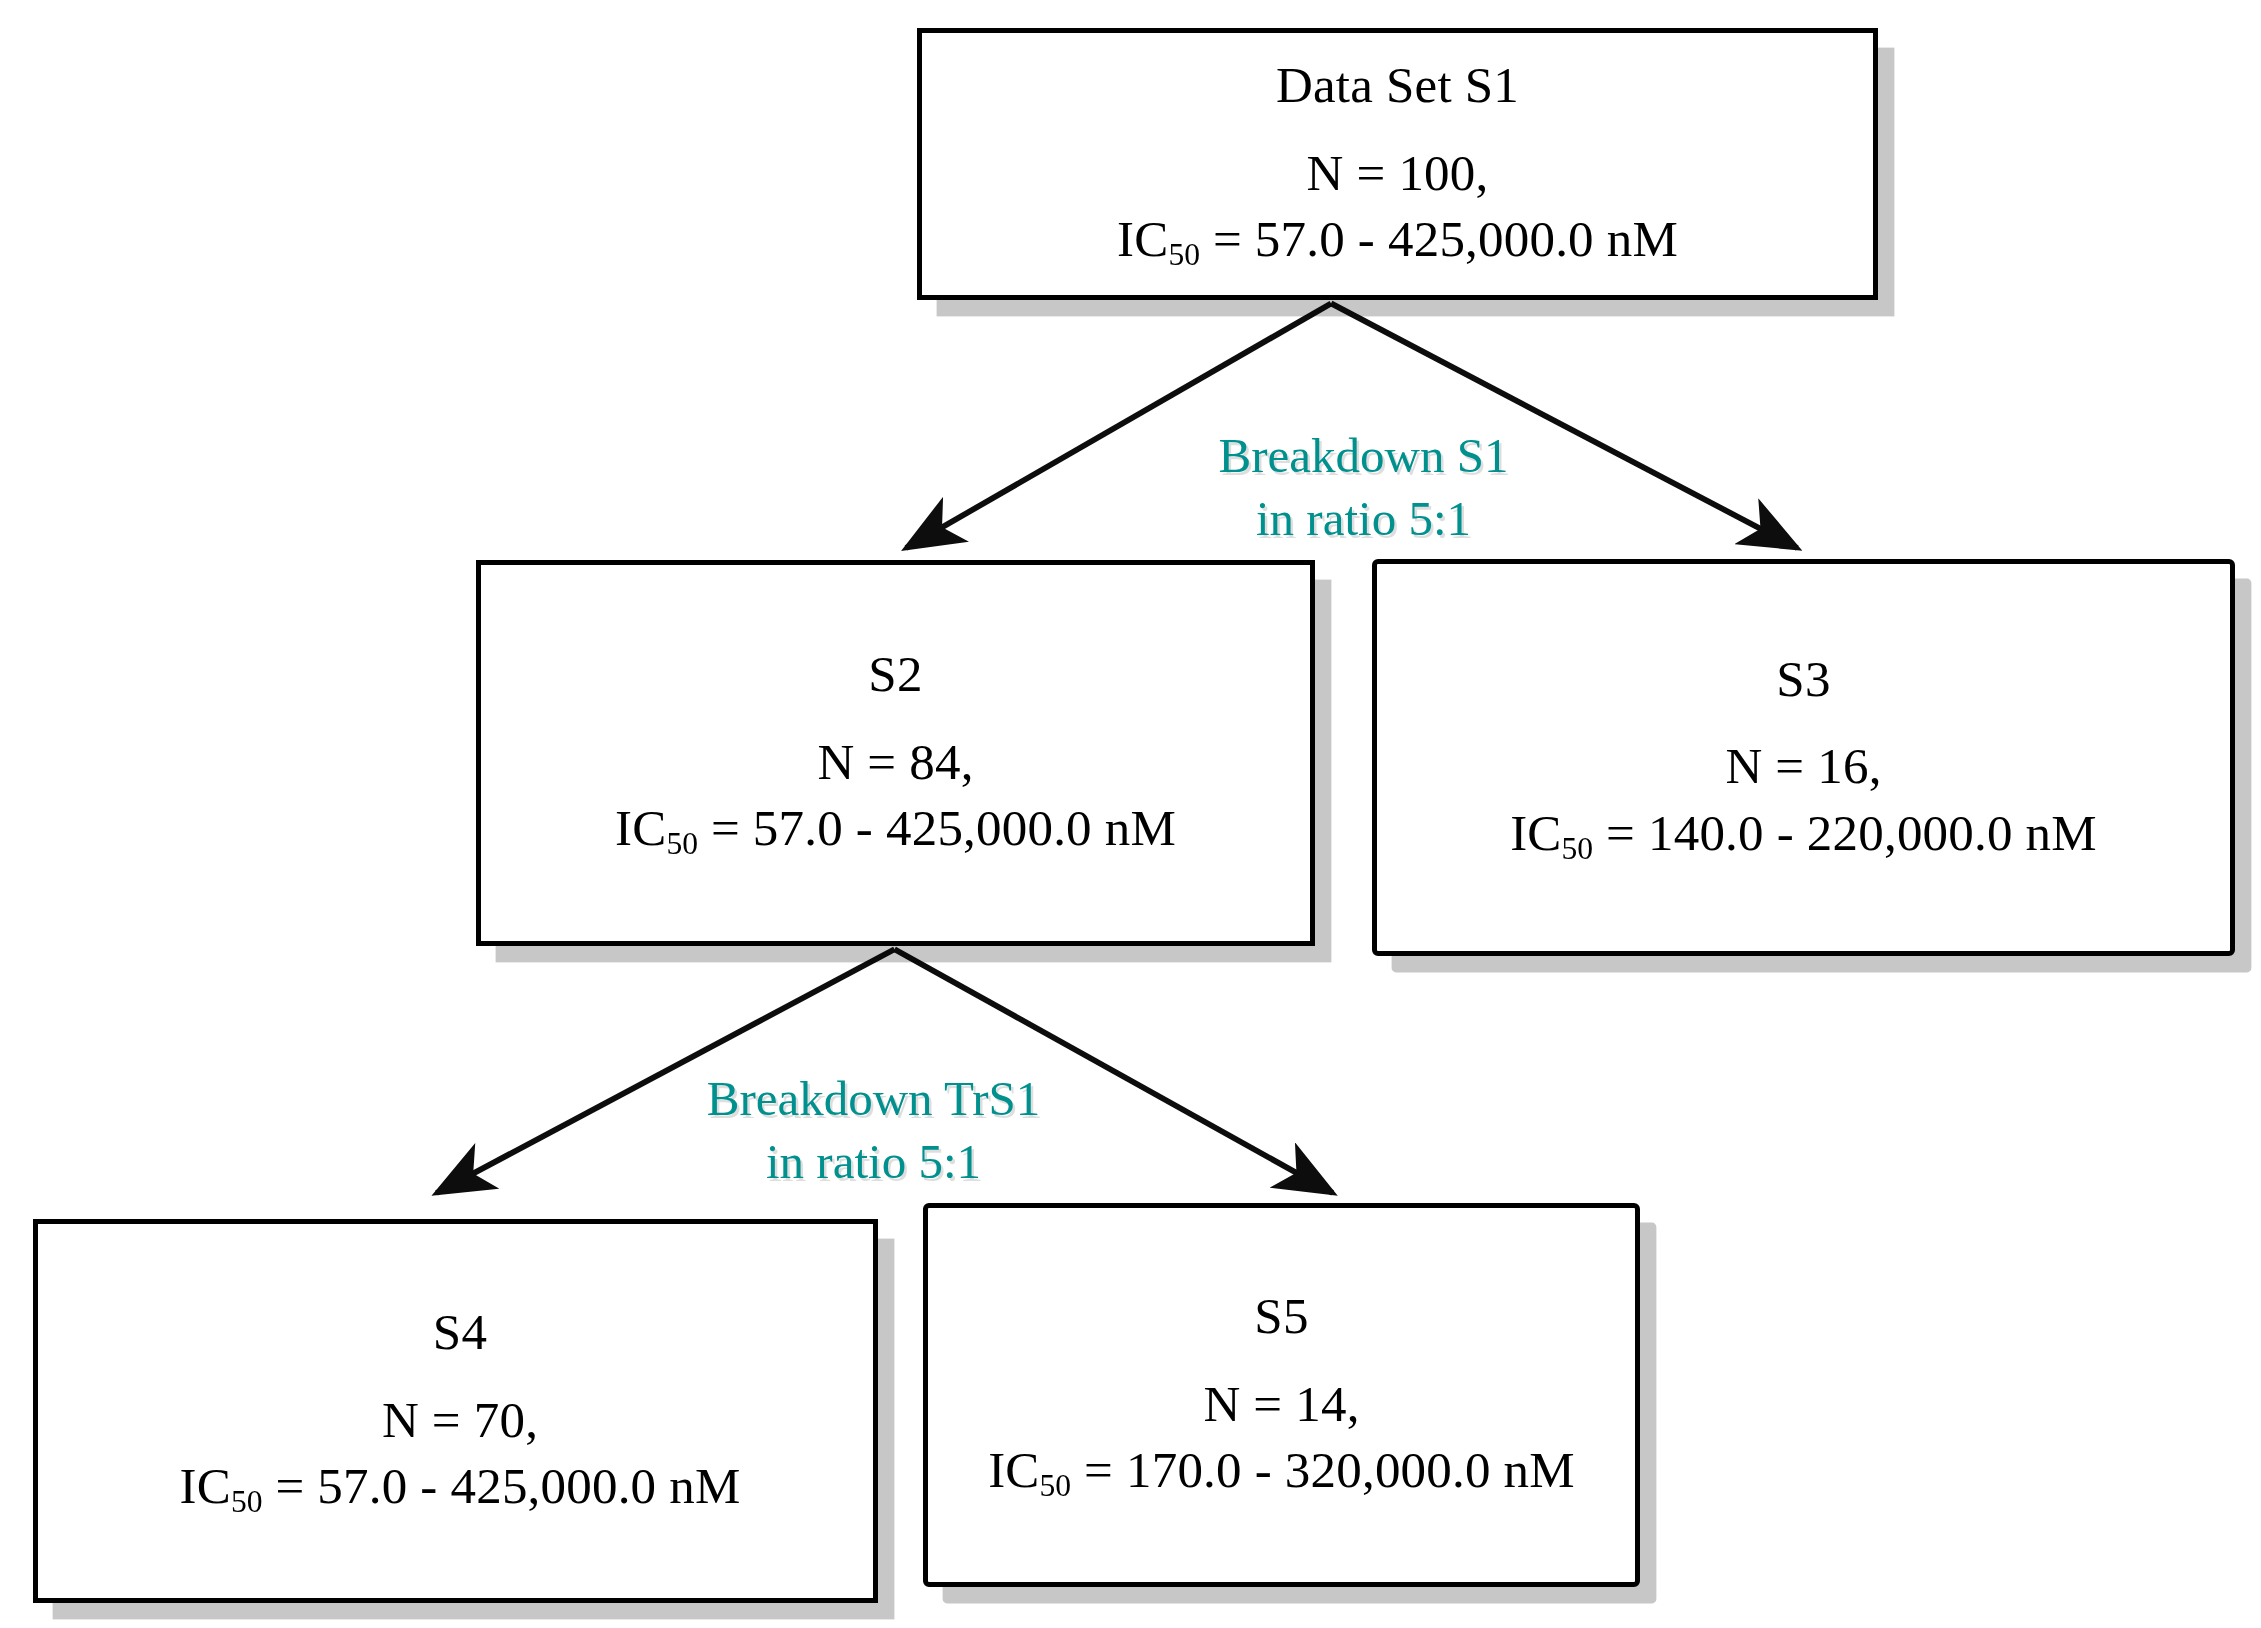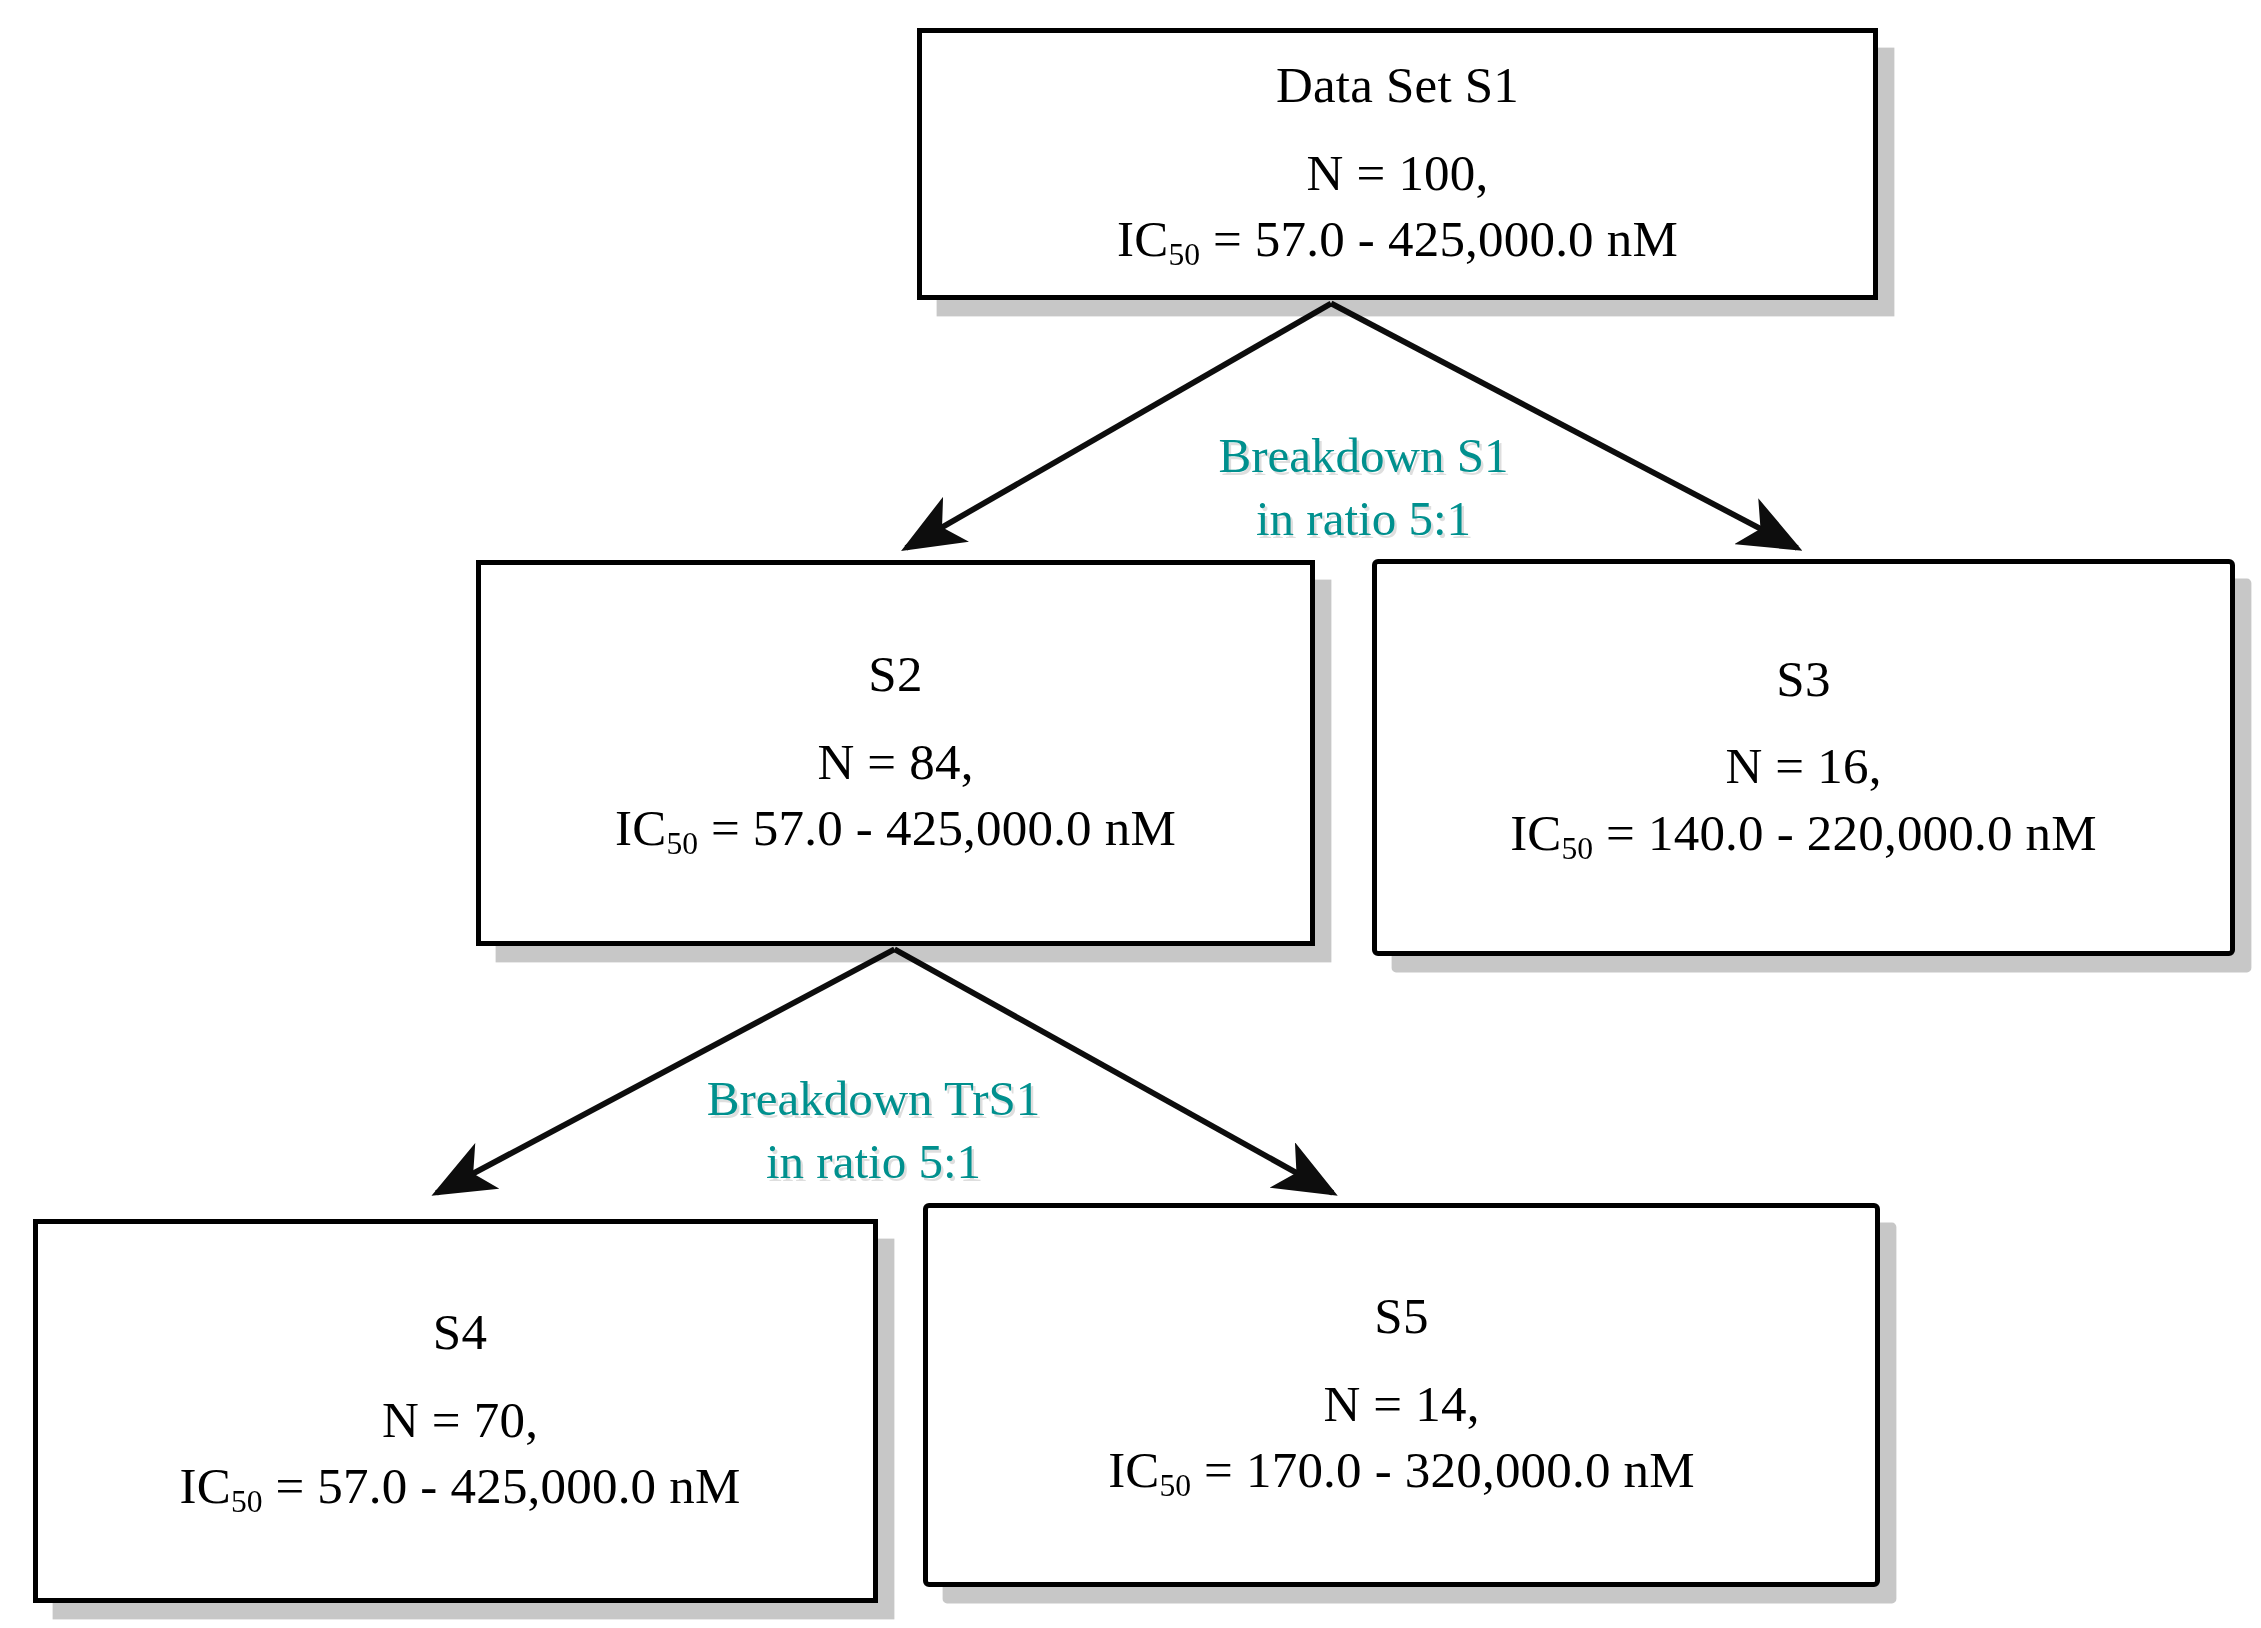--- a/index.html
+++ b/index.html
@@ -58,21 +58,21 @@
     vertical-align: -0.30em;
     letter-spacing: 0;
     text-align: right;
   }
 
   
   #node-s1 { left: 917px; top: 28px;   width: 961px; height: 272px; }
   #node-s2 { left: 476px;  top: 560px;  width: 839px; height: 386px; }
   #node-s3 { left: 1372px; top: 559px;  width: 863px; height: 397px; }
   #node-s4 { left: 33px;   top: 1219px; width: 845px; height: 384px; padding-left: 9px; }
-  #node-s5 { left: 923px; top: 1203px; width: 957px; height: 384px; }
+  #node-s5 { left: 923px; top: 1203px; width: 717px; height: 384px; }
 
   
   .edge-label {
     position: absolute;
     text-align: center;
     color: #00908e;
     font-size: 49px;
     line-height: 1.28;
     white-space: nowrap;
     z-index: 6;

